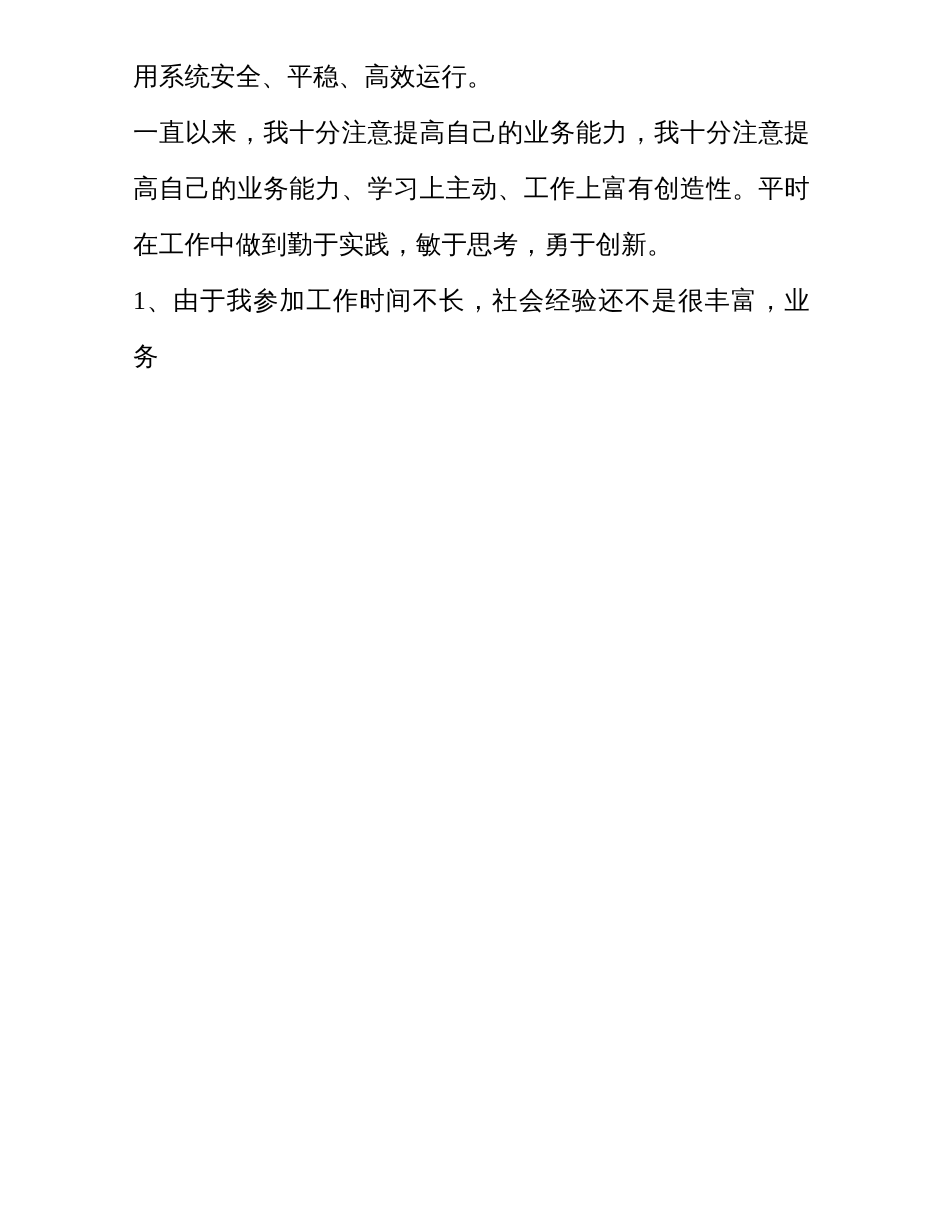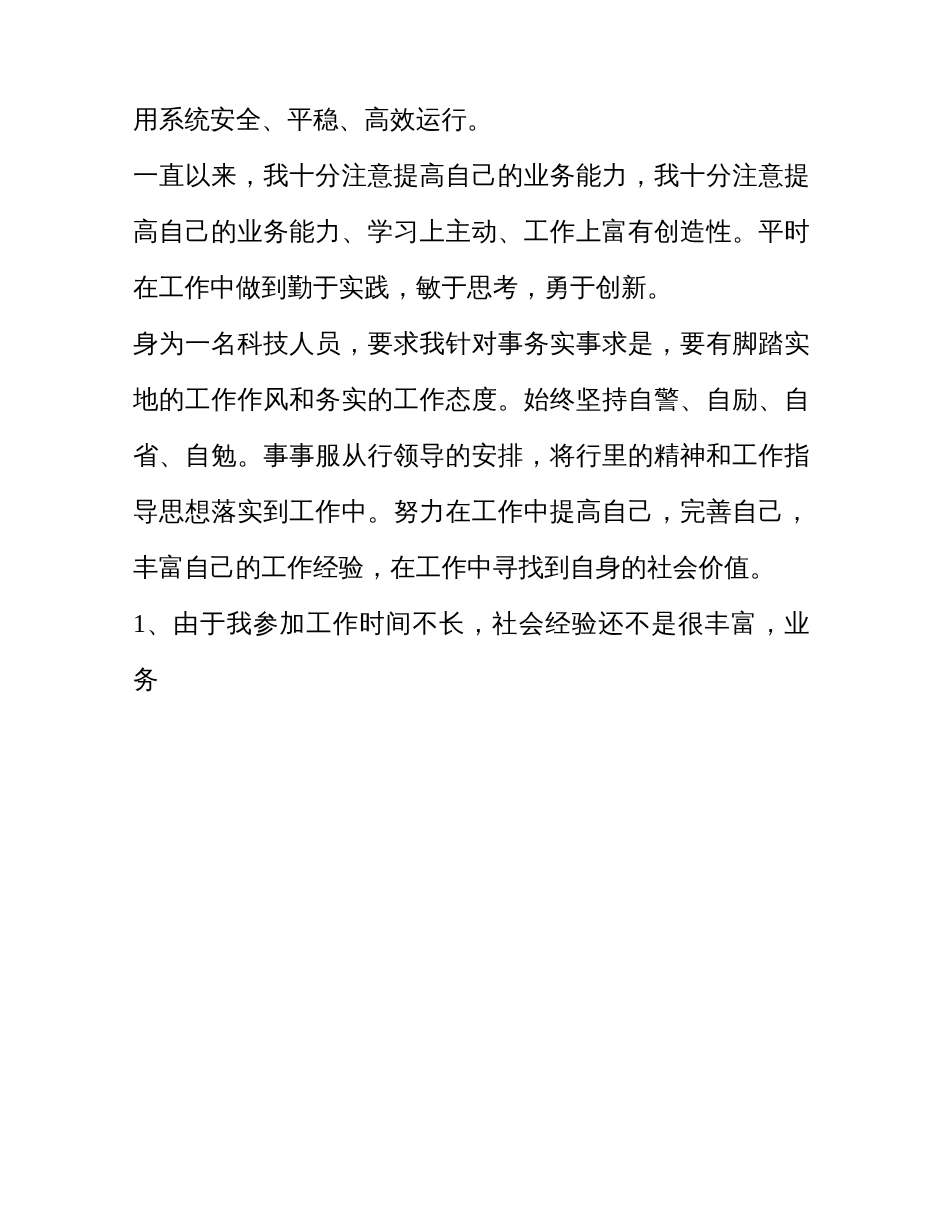--- a/index.html
+++ b/index.html
@@ -11,21 +11,21 @@
     width: 950px;
     height: 1229px;
     font-family: "Liberation Serif", "DejaVu Serif", serif;
     color: #000000;
     overflow: hidden;
   }
   .page {
     width: 950px;
     height: 1192px;
     box-sizing: border-box;
-    padding: 92px 140px 0 133px;
+    padding: 49px 140px 0 133px;
     background: #ffffff;
     position: relative;
   }
   .doc-body {
     font-size: 25.5px;
     line-height: 56px;
     text-align: justify;
     text-justify: inter-ideograph;
     letter-spacing: 0.2px;
   }
@@ -35,16 +35,15 @@
     white-space: normal;
   }
 </style>
 </head>
 <body>
 
 <div class="page">
   <div class="doc-body">
     <p class="para">用系统安全、平稳、高效运行。</p>
     <p class="para">一直以来，我十分注意提高自己的业务能力，我十分注意提高自己的业务能力、学习上主动、工作上富有创造性。平时在工作中做到勤于实践，敏于思考，勇于创新。</p>
-    <p class="para">身为一名科技人员，要求我针对事务实事求是，要有脚踏实地的工作作风和务实的工作态度。始终坚持自警、自励、自省、自勉。事事服从行领导的安排，将行里的精神和工作指导思想落实到工作中。努力在工作中提高自己，完善自己，丰富自己的工作经验，在工作中寻找到自身的社会价值。</p>
     <p class="para">1、由于我参加工作时间不长，社会经验还不是很丰富，业务</p>
   </div>
 </div>
 
 </body></html>

